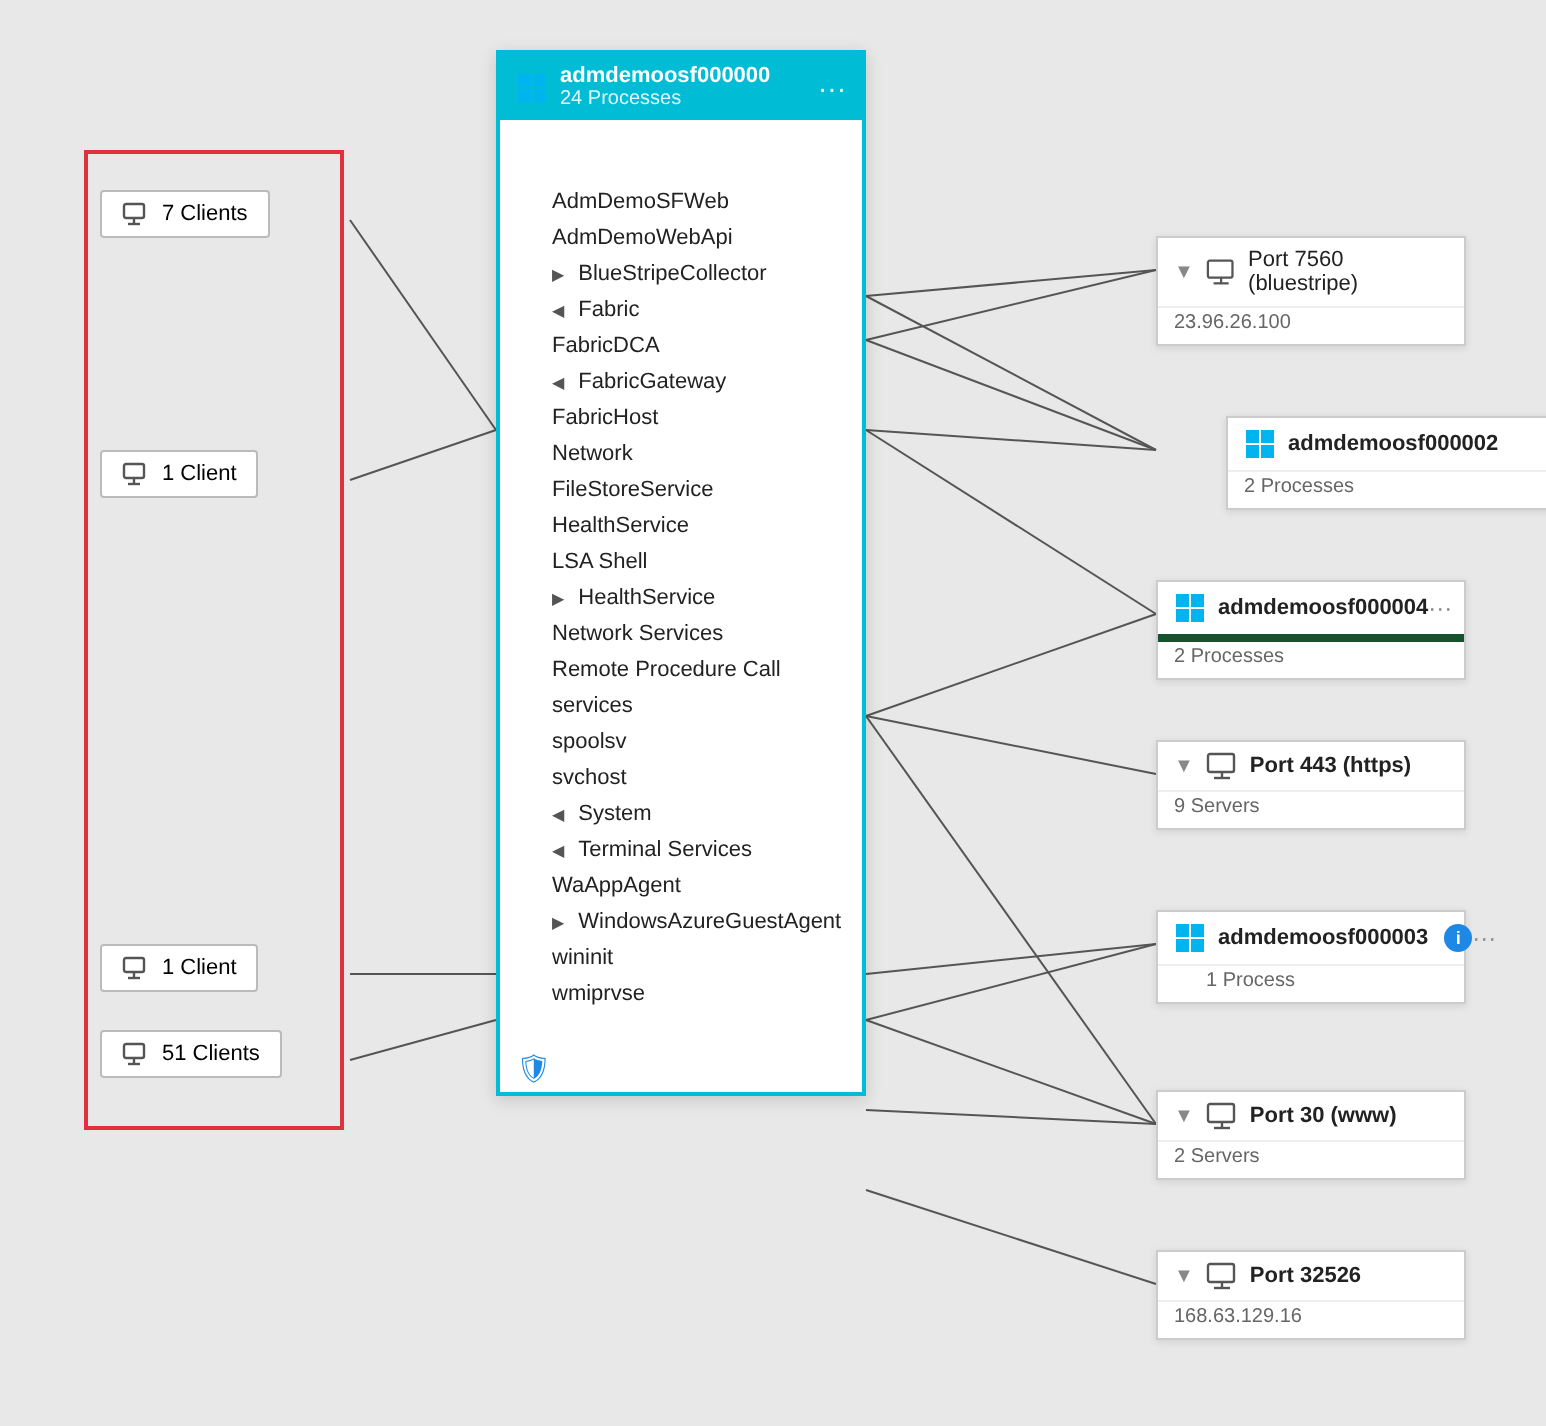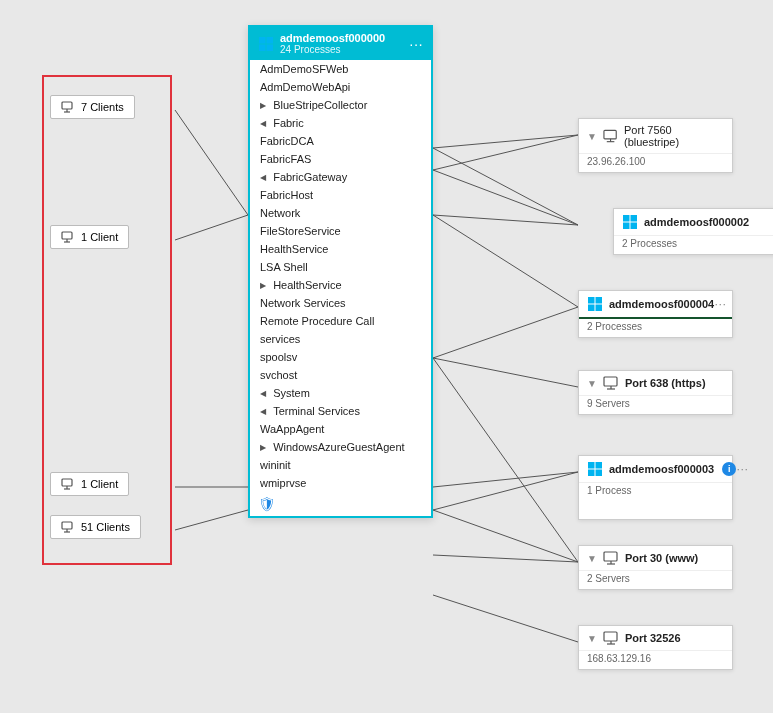--- a/index.html
+++ b/index.html
@@ -94,23 +94,24 @@
       color: #e0f7fa;
     }
 
     .dots-menu {
       color: #fff;
       font-size: 14px;
       cursor: pointer;
     }
 
     .process-list {
-      padding: 0;
+      padding: 16px;
       max-height: 620px;
       overflow: hidden;
+      margin-top: 16px;
     }
 
     .process-item {
       padding: 3px 10px;
       font-size: 11px;
       color: #222;
       border-bottom: none;
       cursor: default;
       display: flex;
       align-items: center;
@@ -257,23 +258,20 @@
           <span>BlueStripeCollector</span>
         </div>
         <div class="process-item">
           <span style="color:#555;font-size:8px;margin-right:3px;">◀</span>
           <span>Fabric</span>
         </div>
         <div class="process-item">
           <span>FabricDCA</span>
         </div>
         <div class="process-item">
-          <span>FabricFAS</span>
-        </div>
-        <div class="process-item">
           <span style="color:#555;font-size:8px;margin-right:3px;">◀</span>
           <span>FabricGateway</span>
         </div>
         <div class="process-item">
           <span>FabricHost</span>
         </div>
         <div class="process-item">
           <span>Network</span>
         </div>
         <div class="process-item">
@@ -360,21 +358,21 @@
       <rect x="8.5" y="8.5" width="6.5" height="6.5" fill="#00b4f0"></rect>
     </svg>
         <span style="font-size:11px;font-weight:600;color:#222;">admdemoosf000002</span>
 
       </div>
       <span style="color:#888;font-size:12px;cursor:pointer;">···</span>
     </div>
     <div style="font-size:10px;color:#666;padding:2px 8px 5px 8px;">2 Processes</div>
   </div>
       <div style="position: absolute; top: 290px; left: 578px; width: 155px; background: rgb(255, 255, 255); border: 1px solid rgb(204, 204, 204); box-shadow: rgba(0, 0, 0, 0.1) 0px 1px 4px;">
-    <div style="padding:5px 8px;display:flex;align-items:center;justify-content:space-between;border-bottom:2px solid #14532d;">
+    <div style="padding:5px 8px;display:flex;align-items:center;justify-content:space-between;border-bottom:4px solid #14532d;">
       <div style="display:flex;align-items:center;gap:6px;">
 
         <svg width="16" height="16" viewBox="0 0 16 16">
       <rect x="1" y="1" width="6.5" height="6.5" fill="#00b4f0"></rect>
       <rect x="8.5" y="1" width="6.5" height="6.5" fill="#00b4f0"></rect>
       <rect x="1" y="8.5" width="6.5" height="6.5" fill="#00b4f0"></rect>
       <rect x="8.5" y="8.5" width="6.5" height="6.5" fill="#00b4f0"></rect>
     </svg>
         <span style="font-size:11px;font-weight:600;color:#222;">admdemoosf000004</span>
 
@@ -385,21 +383,21 @@
   </div>
       <div style="position: absolute; top: 370px; left: 578px; width: 155px; background: rgb(255, 255, 255); border: 1px solid rgb(204, 204, 204); box-shadow: rgba(0, 0, 0, 0.1) 0px 1px 4px;">
     <div style="padding:5px 8px;display:flex;align-items:center;justify-content:space-between;border-bottom:1px solid #eee;">
       <div style="display:flex;align-items:center;gap:6px;">
         <span style="color:#888;font-size:10px;">▼</span>
         <svg width="16" height="14" viewBox="0 0 16 14">
       <rect x="1" y="1" width="13" height="9" rx="1" fill="none" stroke="#555" stroke-width="1.2"></rect>
       <line x1="8" y1="10" x2="8" y2="13" stroke="#555" stroke-width="1.2"></line>
       <line x1="4" y1="13" x2="12" y2="13" stroke="#555" stroke-width="1.2"></line>
     </svg>
-        <span style="font-size:11px;font-weight:600;color:#222;">Port 638 (https)</span>
+        <span style="font-size:11px;font-weight:600;color:#222;">Port 443 (https)</span>
 
       </div>
 
     </div>
     <div style="font-size:10px;color:#666;padding:2px 8px 5px 8px;">9 Servers</div>
   </div>
       <div style="position: absolute; top: 455px; left: 578px; width: 155px; background: rgb(255, 255, 255); border: 1px solid rgb(204, 204, 204); box-shadow: rgba(0, 0, 0, 0.1) 0px 1px 4px;">
     <div style="padding:5px 8px;display:flex;align-items:center;justify-content:space-between;border-bottom:1px solid #eee;">
       <div style="display:flex;align-items:center;gap:6px;">
 
@@ -407,21 +405,21 @@
       <rect x="1" y="1" width="6.5" height="6.5" fill="#00b4f0"></rect>
       <rect x="8.5" y="1" width="6.5" height="6.5" fill="#00b4f0"></rect>
       <rect x="1" y="8.5" width="6.5" height="6.5" fill="#00b4f0"></rect>
       <rect x="8.5" y="8.5" width="6.5" height="6.5" fill="#00b4f0"></rect>
     </svg>
         <span style="font-size:11px;font-weight:600;color:#222;">admdemoosf000003</span>
         <span style="background:#1e88e5;color:#fff;border-radius:50%;width:14px;height:14px;display:inline-flex;align-items:center;justify-content:center;font-size:9px;font-weight:bold;margin-left:2px;">i</span>
       </div>
       <span style="color:#888;font-size:12px;cursor:pointer;">···</span>
     </div>
-    <div style="font-size:10px;color:#666;padding:2px 8px 23px 8px;">1 Process</div>
+    <div style="font-size:10px;color:#666;padding:2px 8px 5px 8px;margin-left:16px;">1 Process</div>
   </div>
       <div style="position: absolute; top: 545px; left: 578px; width: 155px; background: rgb(255, 255, 255); border: 1px solid rgb(204, 204, 204); box-shadow: rgba(0, 0, 0, 0.1) 0px 1px 4px;">
     <div style="padding:5px 8px;display:flex;align-items:center;justify-content:space-between;border-bottom:1px solid #eee;">
       <div style="display:flex;align-items:center;gap:6px;">
         <span style="color:#888;font-size:10px;">▼</span>
         <svg width="16" height="14" viewBox="0 0 16 14">
       <rect x="1" y="1" width="13" height="9" rx="1" fill="none" stroke="#555" stroke-width="1.2"></rect>
       <line x1="8" y1="10" x2="8" y2="13" stroke="#555" stroke-width="1.2"></line>
       <line x1="4" y1="13" x2="12" y2="13" stroke="#555" stroke-width="1.2"></line>
     </svg>

